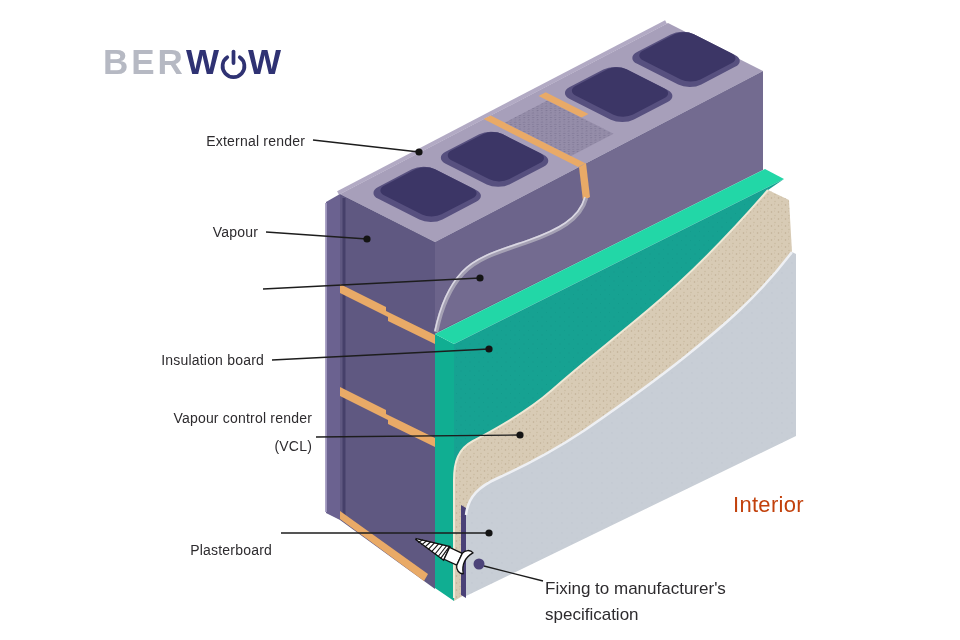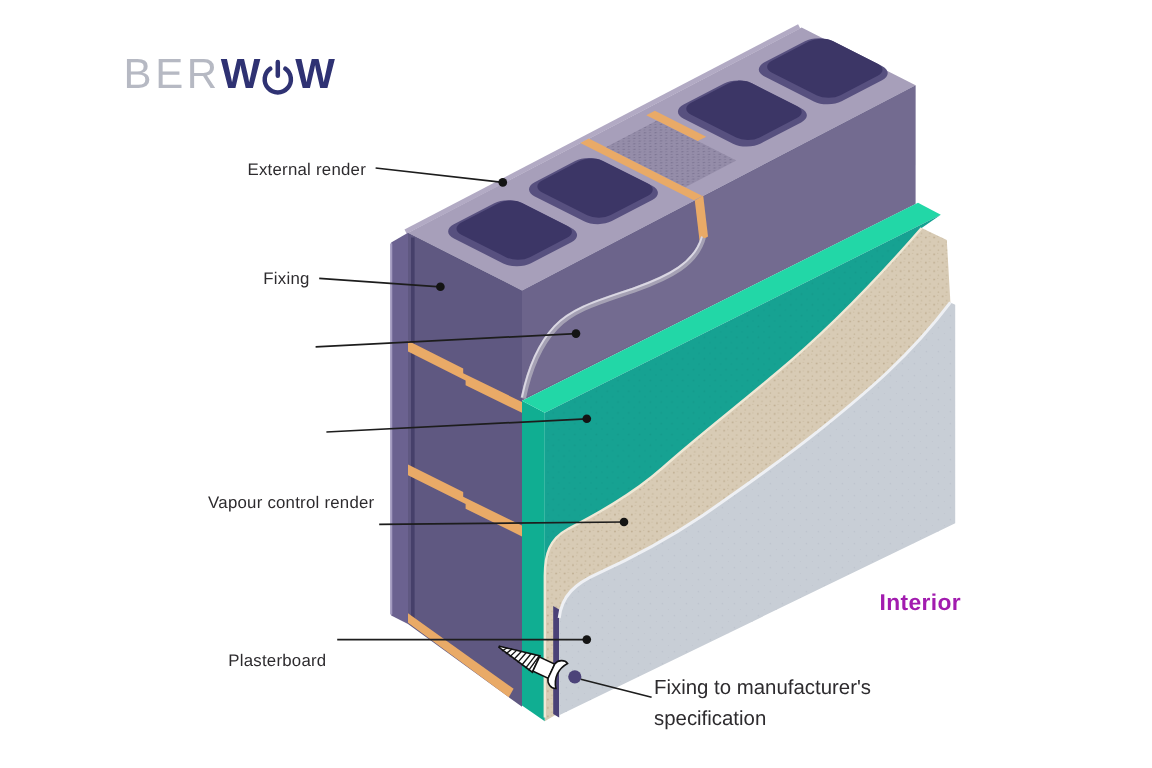--- a/index.html
+++ b/index.html
@@ -4,23 +4,23 @@
 <style>
   html,body{margin:0;padding:0;background:#fff;}
   .stage{position:relative;width:960px;height:640px;background:#fff;overflow:hidden;
          font-family:"Liberation Sans","DejaVu Sans",sans-serif;}
   .stage svg.scene{position:absolute;left:0;top:0;}
   .lbl{position:absolute;font-size:14px;font-weight:500;color:#2d2b2e;
        letter-spacing:.2px;white-space:nowrap;line-height:22px;}
   .lbl.right{text-align:right;}
   .lbl.two{line-height:28px;}
   .fixing{position:absolute;font-size:17px;font-weight:500;color:#2d2b2e;line-height:26px;white-space:nowrap;}
-  .interior{position:absolute;font-size:19px;font-weight:700;color:#a21caf;letter-spacing:.3px;}
+  .interior{position:absolute;font-size:22px;font-weight:400;color:#c2410c;letter-spacing:.3px;}
   .logo{position:absolute;left:103px;top:42px;display:flex;align-items:center;}
-  .logo .ber{font-size:35px;font-weight:400;color:#b6b9c3;letter-spacing:3px;}
+  .logo .ber{font-size:35px;font-weight:700;color:#b6b9c3;letter-spacing:3px;}
   .logo .w{font-size:35px;font-weight:700;color:#2f3273;letter-spacing:0;}
   .logo .pwr{margin:0 1px;display:block;}
 </style>
 </head>
 <body>
 
 <div class="stage">
 
   <svg class="scene" width="960" height="640" viewBox="0 0 960 640">
     <defs>
@@ -175,24 +175,26 @@
     <span class="ber">BER</span>
     <span class="w">W</span>
     <svg class="pwr" width="27" height="38" viewBox="0 0 26 36">
       <path d="M6.98,13.4 A10.5,10.5 0 1 0 19.02,13.4" fill="none" stroke="#2f3273" stroke-width="3.6" stroke-linecap="round"></path>
       <line x1="13" y1="8" x2="13" y2="19" stroke="#2f3273" stroke-width="3.6" stroke-linecap="round"></line>
     </svg>
     <span class="w">W</span>
   </div>
 
   <div class="lbl right" style="right:655px;top:130px;">External render</div>
-  <div class="lbl right" style="right:702px;top:221px;">Fixing</div>
+  <div class="lbl right" style="right:702px;top:221px;">Vapour</div>
+  <div class="lbl right" style="right:696px;top:349px;">Insulation board</div>
   <div class="lbl right two" style="right:648px;top:404px;">
     <div>Vapour control render</div>
+    <div>(VCL)</div>
   </div>
   <div class="lbl right" style="right:688px;top:539px;">Plasterboard</div>
-  <div class="fixing" style="left:545px;top:560px;">
+  <div class="fixing" style="left:545px;top:576px;">
     <div>Fixing to manufacturer's</div>
     <div>specification</div>
   </div>
   <div class="interior" style="left:733px;top:492px;">Interior</div>
 
 </div>
 
 </body></html>

